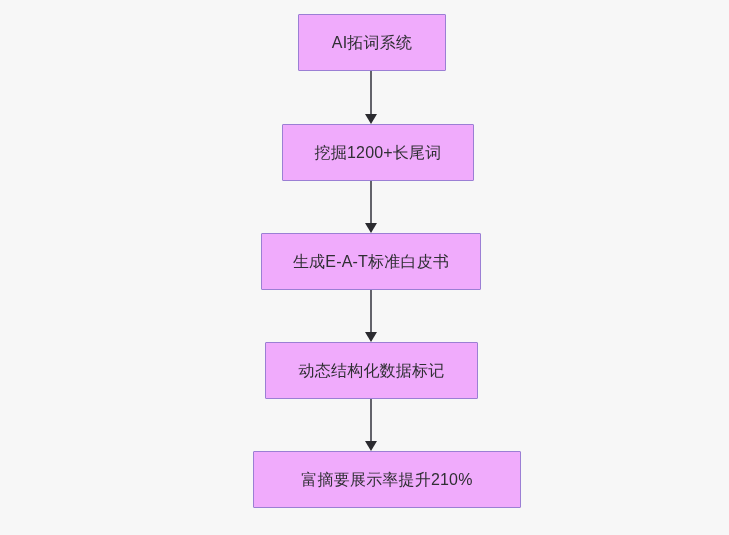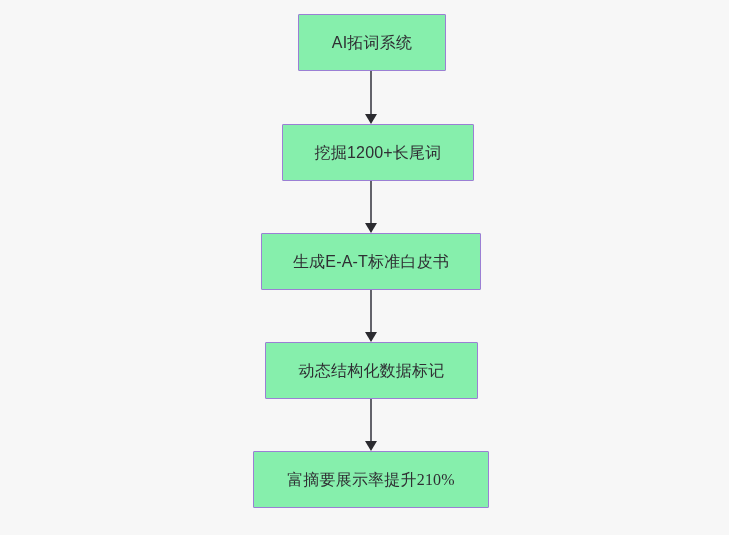--- a/index.html
+++ b/index.html
@@ -18,21 +18,21 @@
   #flow-canvas {
     position: relative;
     width: 729px;
     height: 535px;
     background: #f7f7f7;
   }
 
   .node {
     position: absolute;
     box-sizing: border-box;
-    background: #86efac;
+    background: #f0abfc;
     border: 1.6px solid #9b7fd4;
     border-radius: 1px;
     display: flex;
     align-items: center;
     justify-content: center;
     color: #2f2f33;
     font-size: 16px;
     line-height: 1.2;
     letter-spacing: 0.2px;
     white-space: nowrap;
@@ -42,21 +42,21 @@
   .node-label {
     display: block;
     text-align: center;
   }
 
   
   #node-1 { left: 298px; top: 14px;  width: 148px; height: 57px; }
   #node-2 { left: 276px; top: 124px; width: 192px; height: 57px; margin-left: 6px; }
   #node-3 { left: 261px; top: 233px; width: 220px; height: 57px; }
   #node-4 { left: 265px; top: 342px; width: 213px; height: 57px; }
-  #node-5 { left: 253px; top: 451px; width: 236px; height: 57px; font-family: Liberation Serif, serif; }
+  #node-5 { left: 253px; top: 451px; width: 268px; height: 57px; }
 
   
   .edge {
     position: absolute;
     left: 0;
     top: 0;
     width: 729px;
     height: 535px;
     pointer-events: none;
     overflow: visible;

